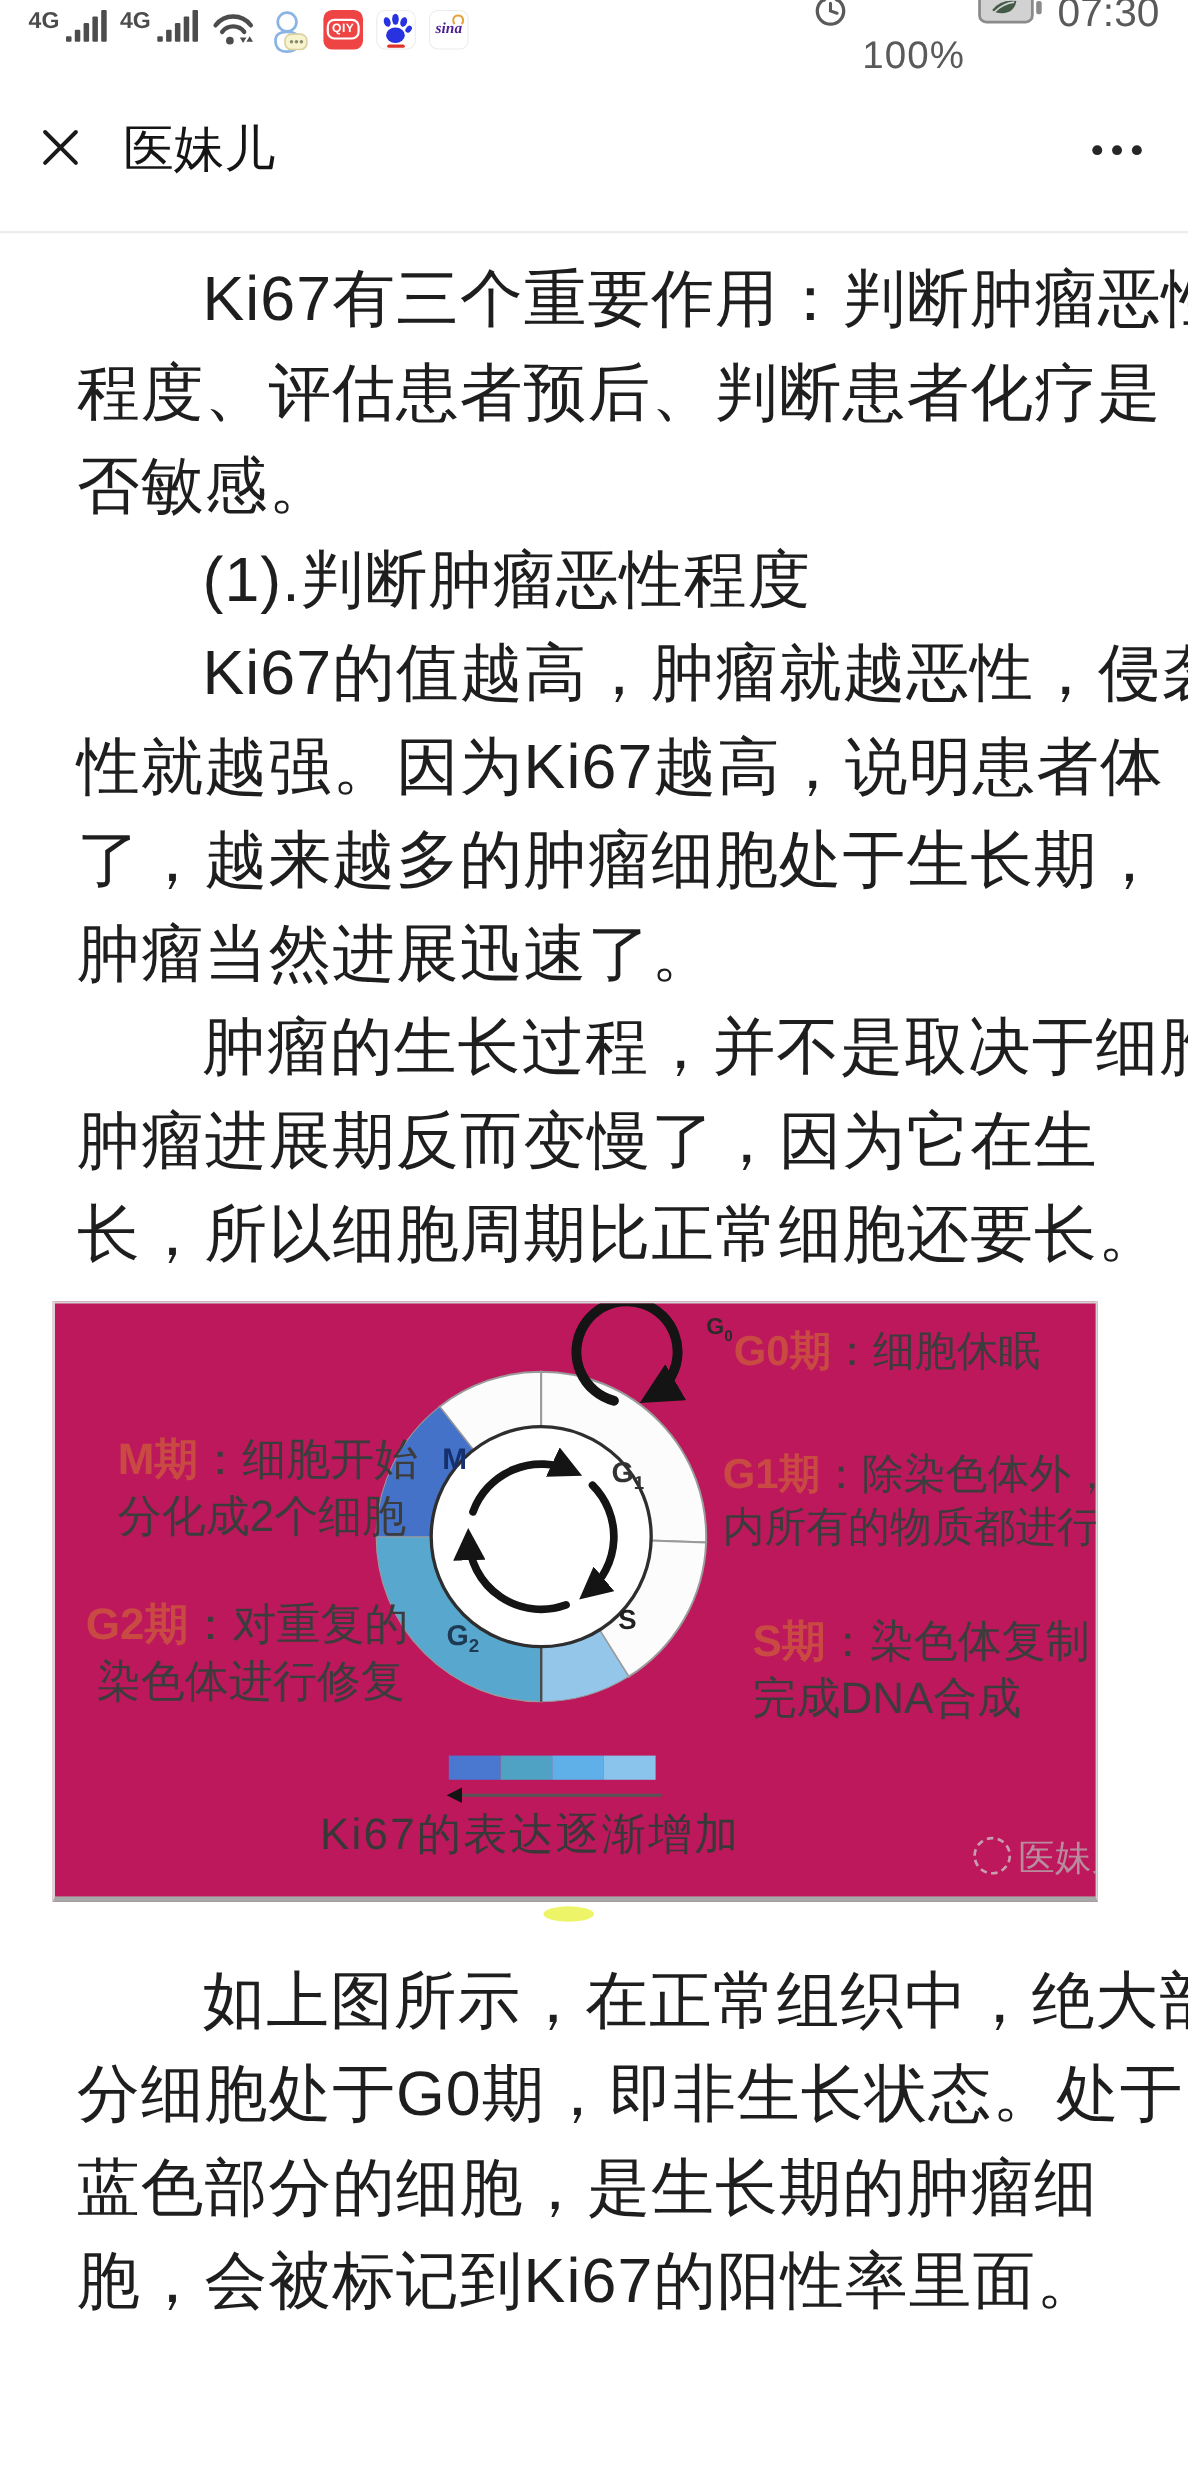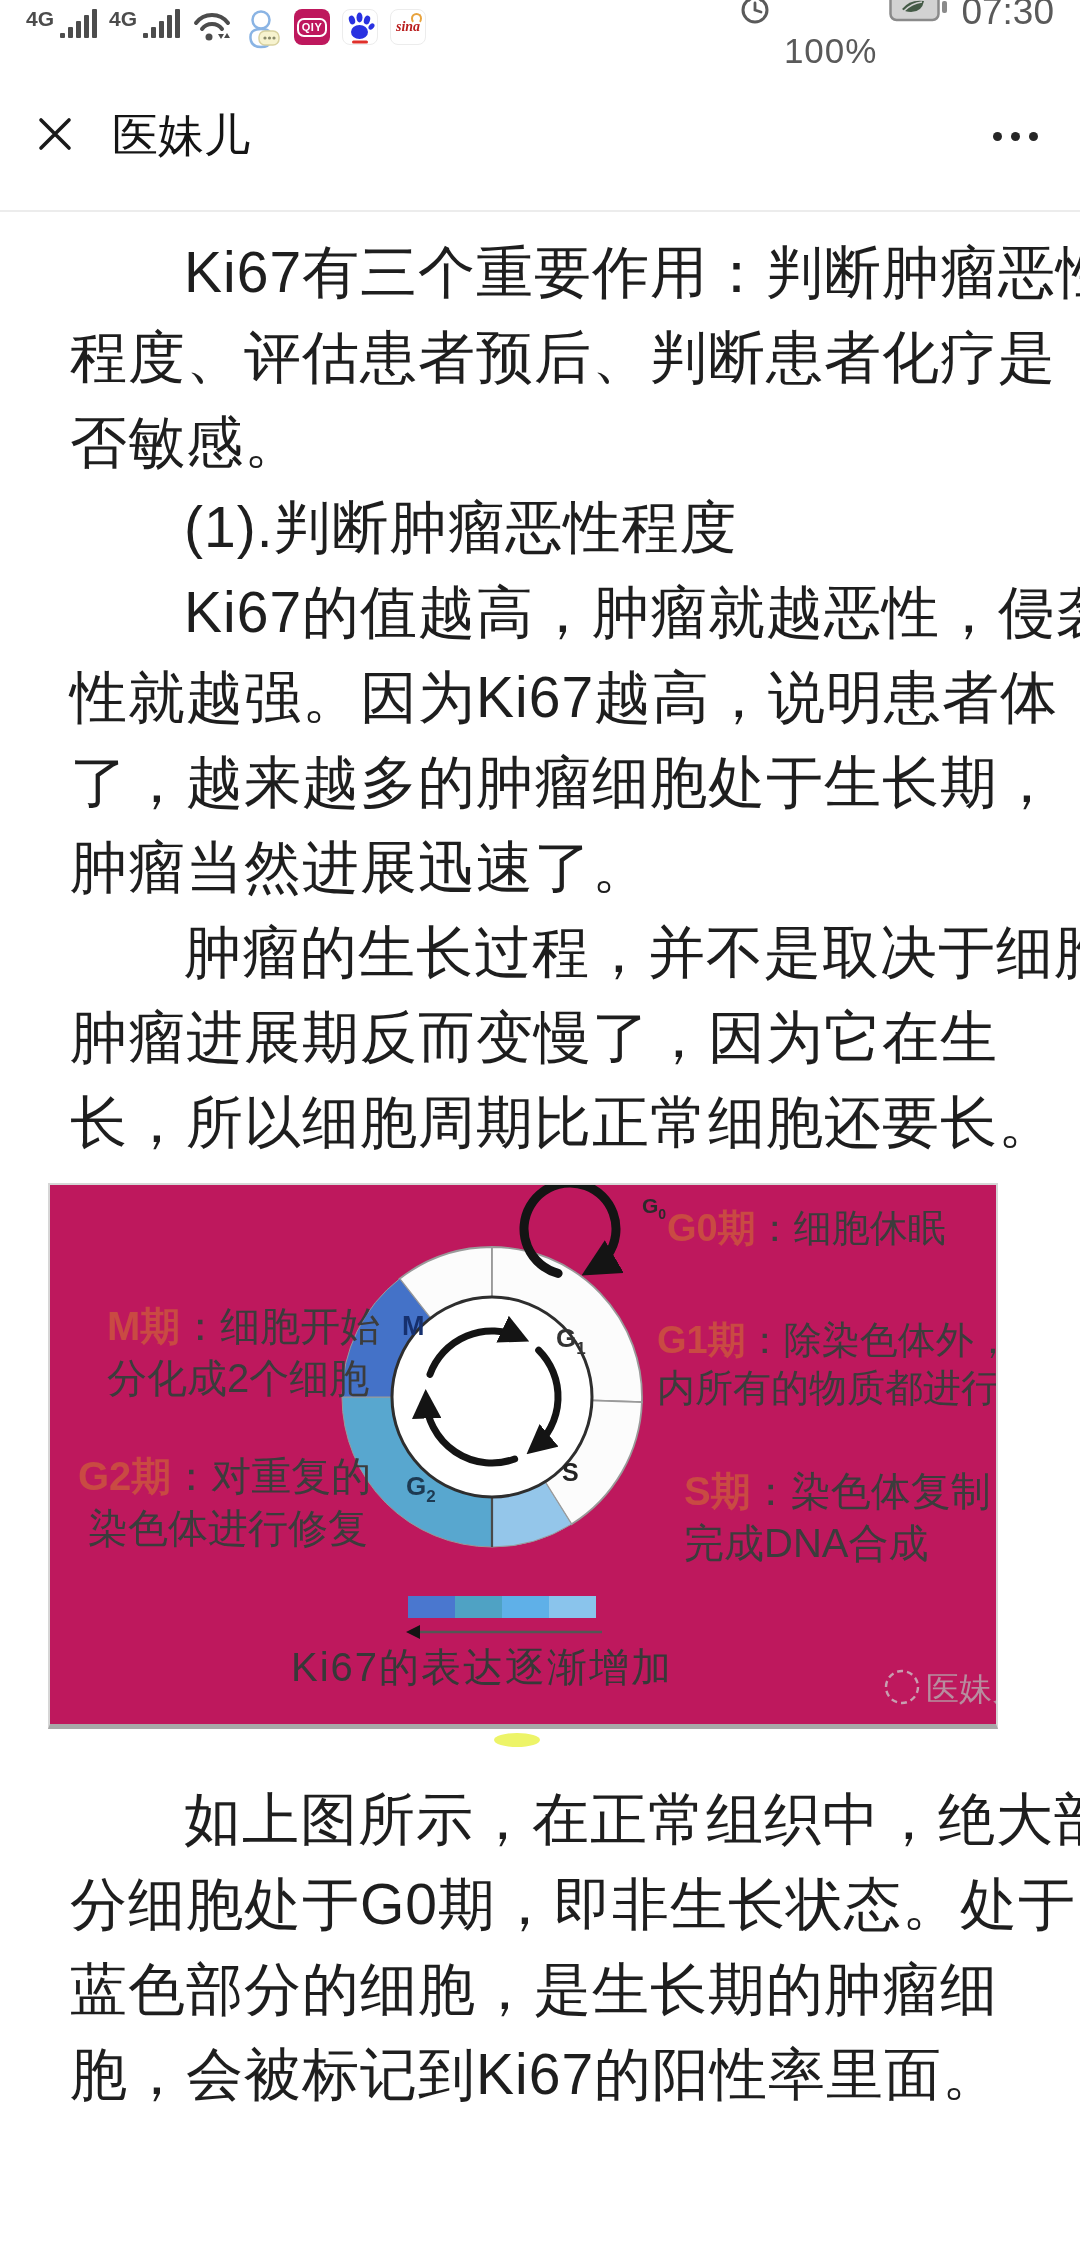--- a/index.html
+++ b/index.html
@@ -10,25 +10,25 @@
   .status-bar{height:62px;display:flex;align-items:center;justify-content:space-between;
               padding:0 26px;box-sizing:border-box;background:#fff;}
   .sb-left,.sb-right{display:flex;align-items:flex-start;gap:12px;}
   .sig{display:flex;align-items:flex-end;gap:6px;}
   .sig .net{font-size:21px;font-weight:bold;color:#4c4c4c;line-height:1;transform:translateY(-9px);}
   .bars{display:flex;align-items:flex-end;gap:3px;}
   .bars i{display:block;width:5px;background:#4c4c4c;border-radius:1px;}
   .app-tile{width:36px;height:36px;border-radius:8px;box-sizing:border-box;
             display:flex;align-items:center;justify-content:center;}
   .tile-border{border:1px solid #ececec;background:#fff;}
-  .iqiyi{background:#be185d;}
+  .iqiyi{background:#ef4444;}
   .iqiyi .inner{border:2px solid #fff;border-radius:7px;padding:2px 3px;
                 color:#fff;font-size:11px;font-weight:bold;letter-spacing:.5px;line-height:1;}
   .sina-txt{font-family:"Liberation Serif",serif;font-style:italic;font-weight:bold;
-            font-size:14px;color:#b91c1c;position:relative;}
+            font-size:14px;color:#4c1d95;position:relative;}
   .sina-txt::before{content:"";position:absolute;top:-6px;right:-2px;width:7px;height:7px;
                     border-radius:50%;border:2px solid #e8a33d;border-bottom-color:transparent;}
   .sb-txt{font-size:35px;color:#5a5a5a;letter-spacing:1px;margin-top:40px;}
   .time-txt{font-size:37px;color:#5a5a5a;}
 
   
   .header{height:150px;display:flex;align-items:center;padding:0 36px;box-sizing:border-box;
           border-bottom:2px solid #ececec;background:#fff;}
   .hd-title{font-size:46px;color:#151515;margin-left:38px;flex:1;}
   .dots{display:flex;gap:9px;padding-right:6px;}

